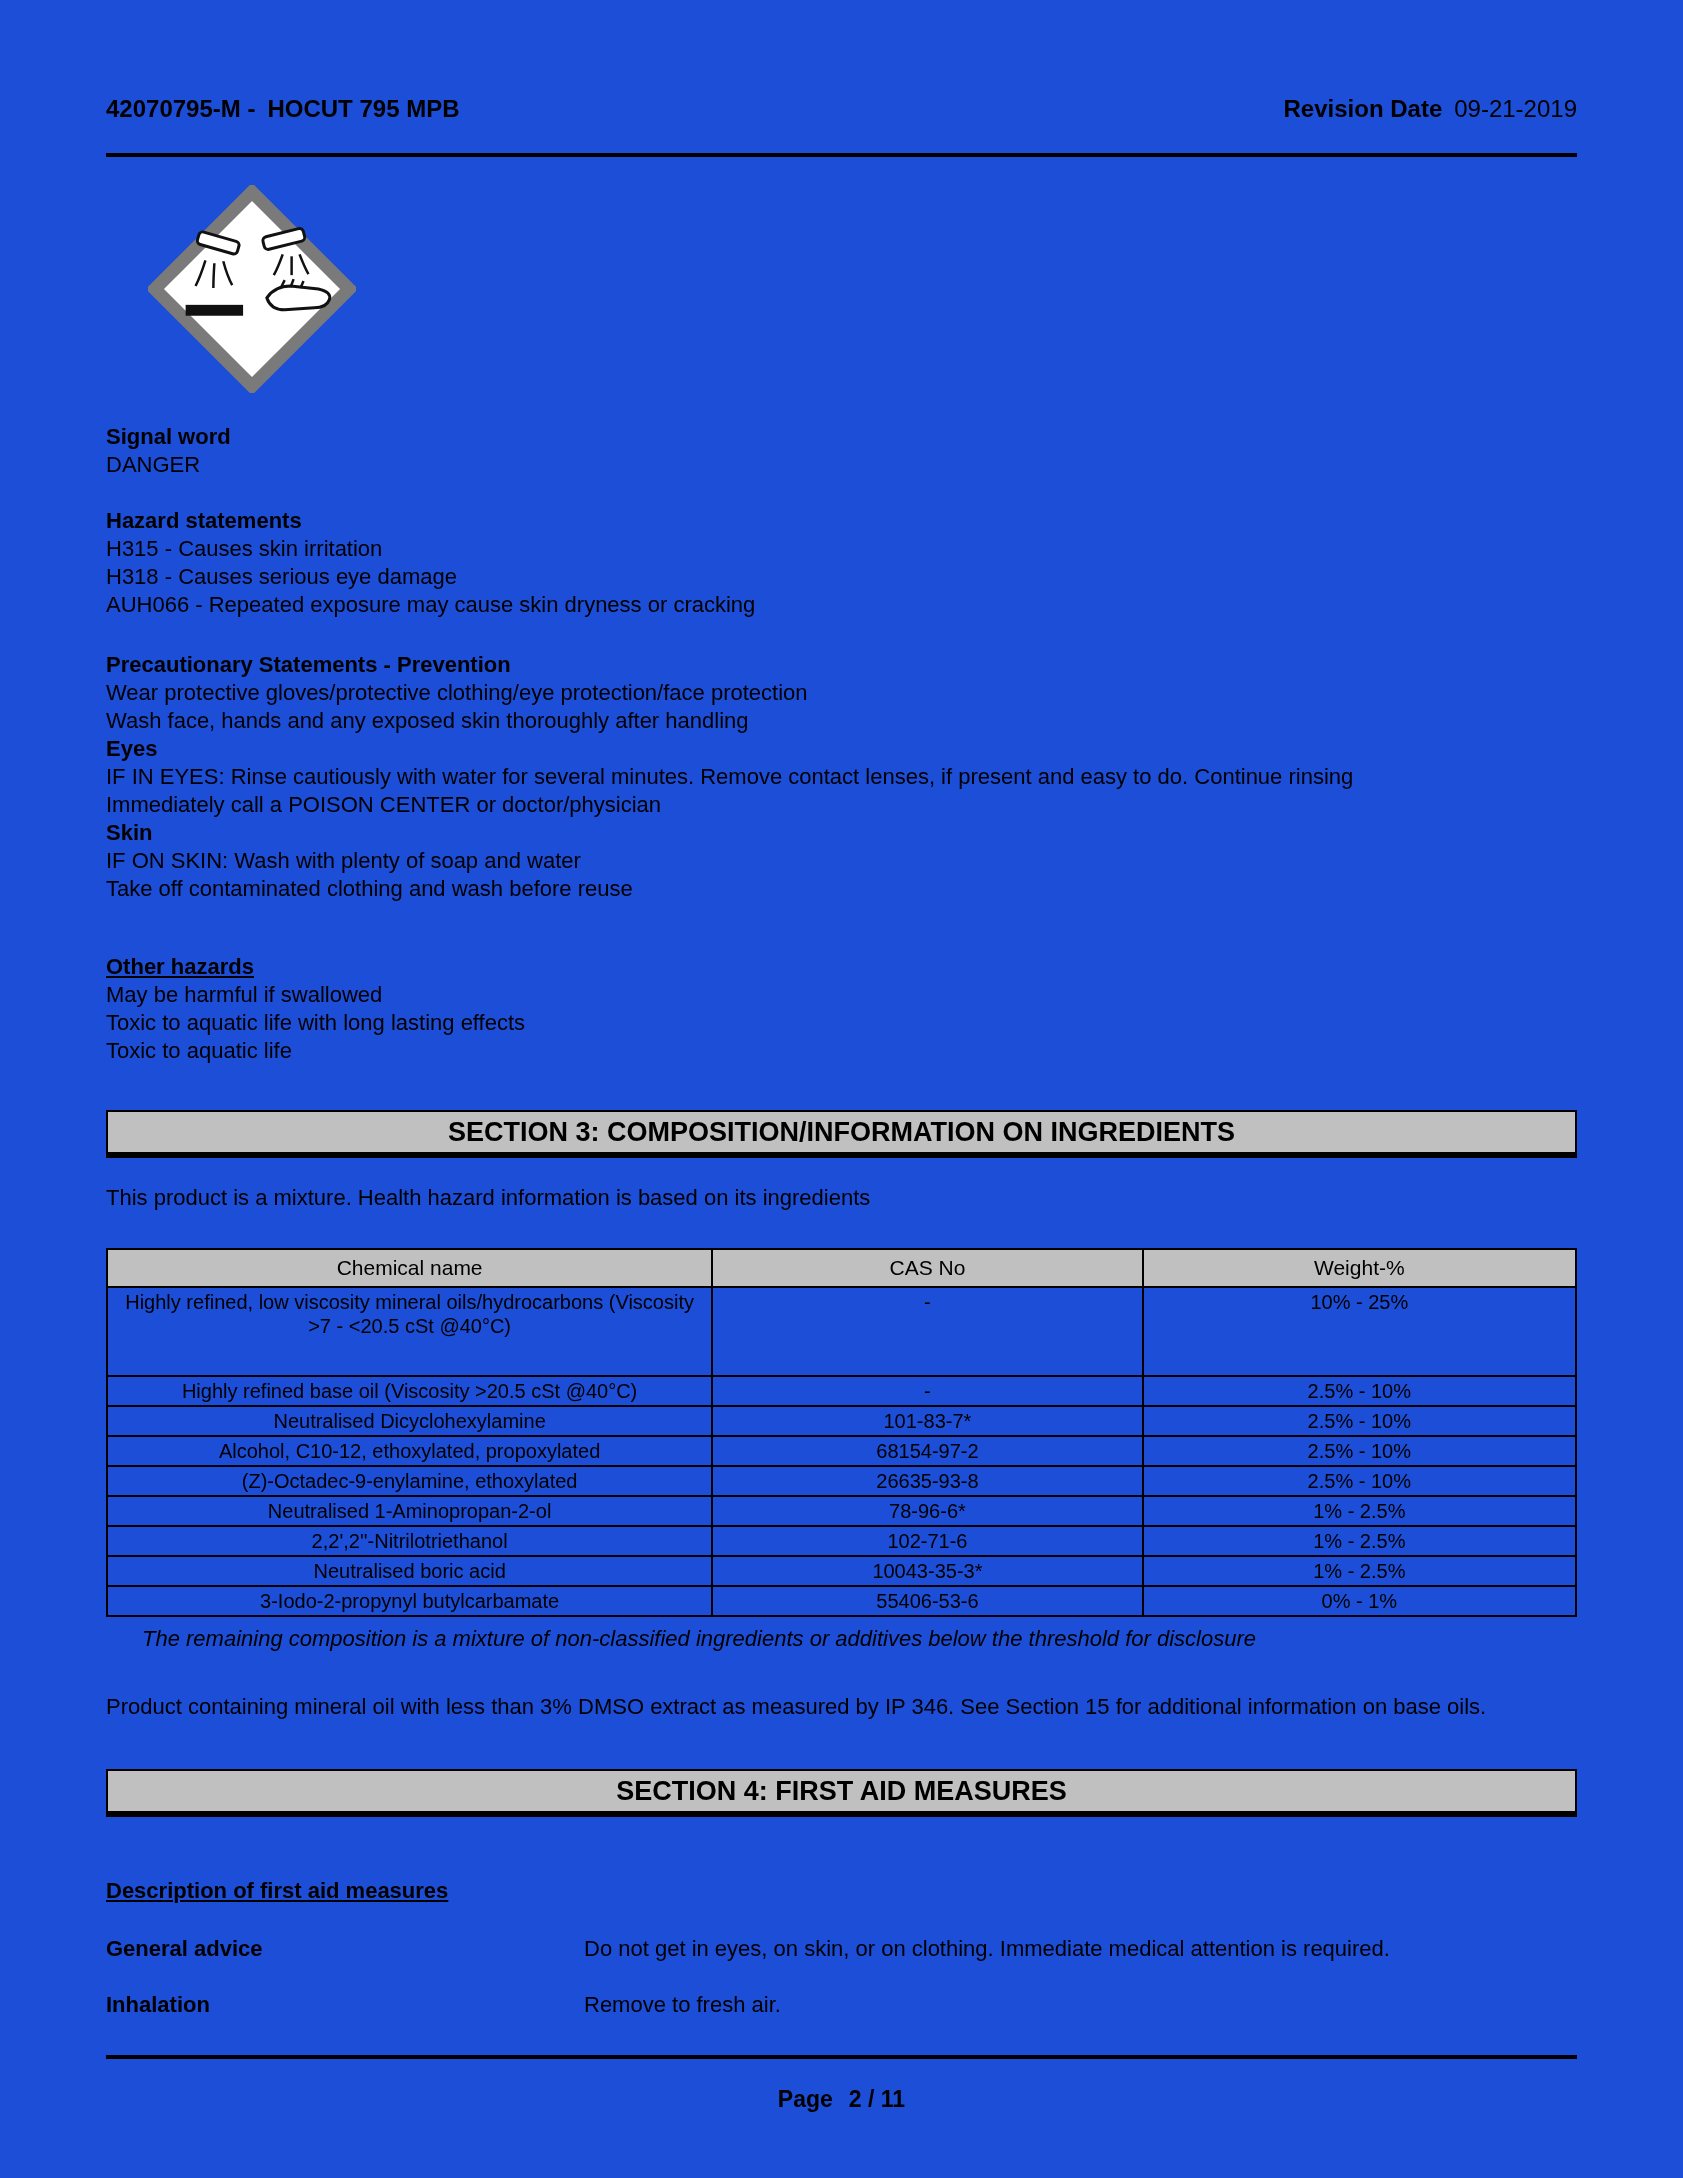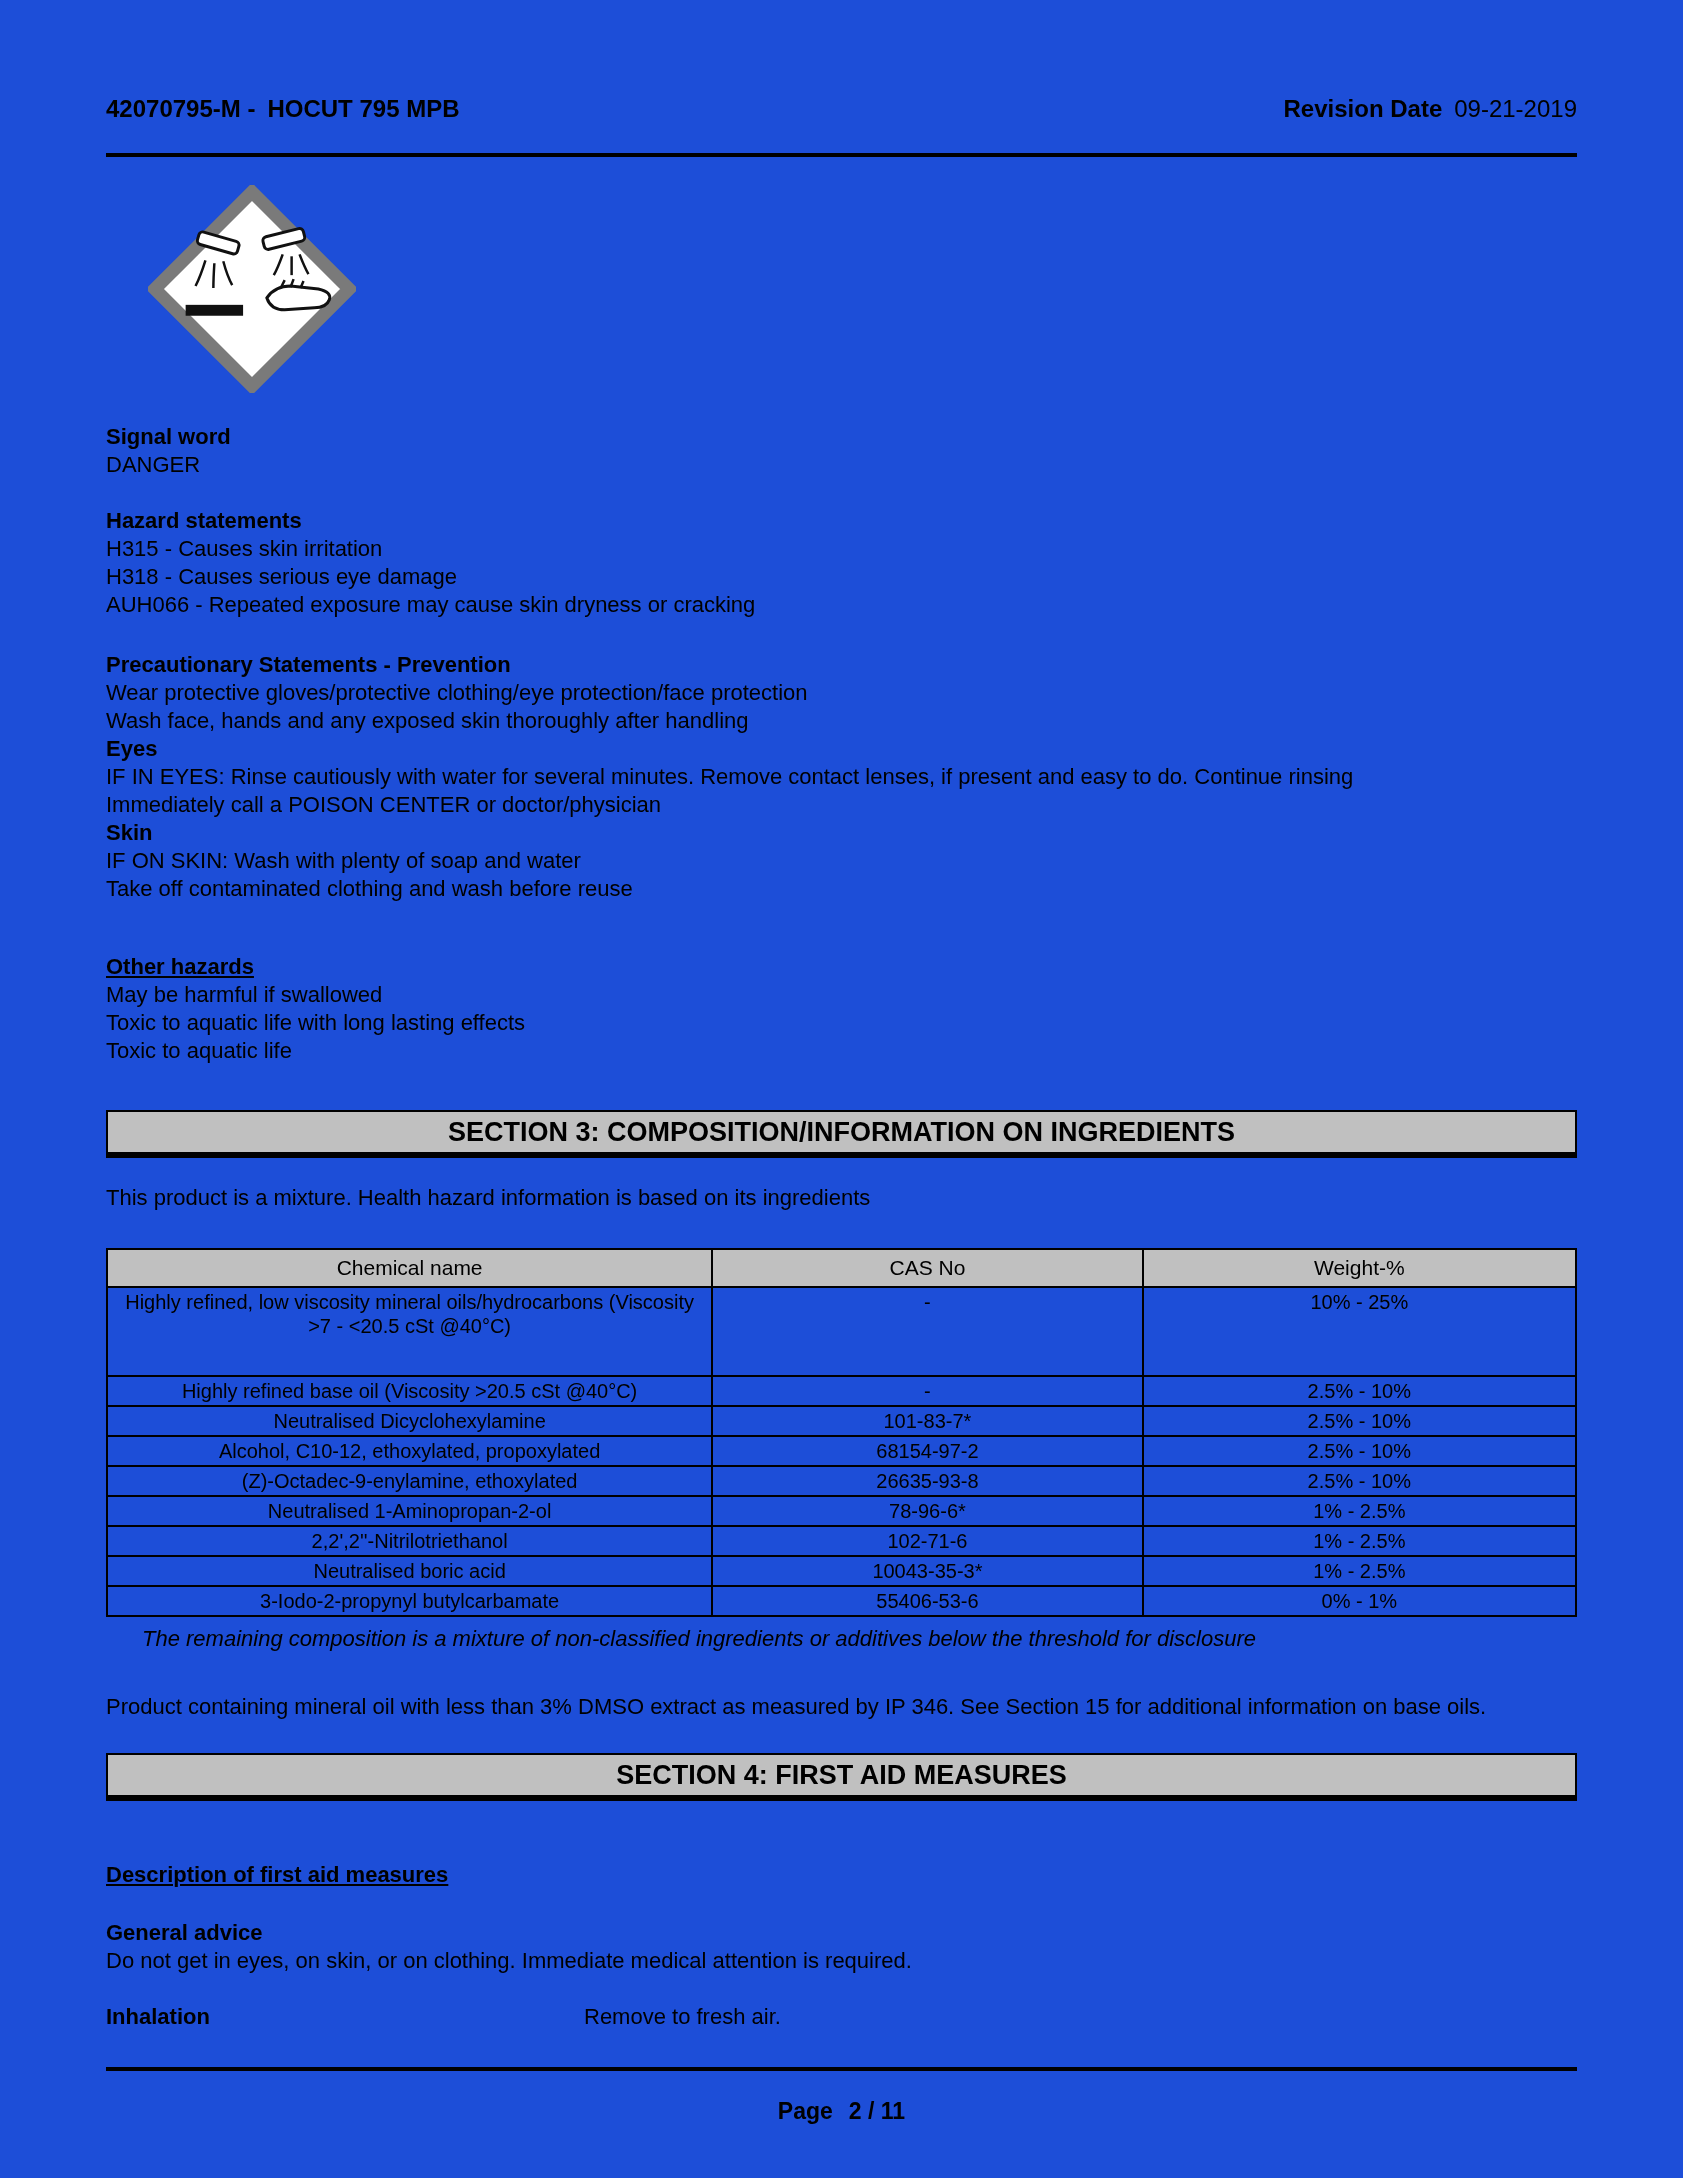--- a/index.html
+++ b/index.html
@@ -35,21 +35,21 @@
     margin-top:45px;
     background:#c0c0c0;
     border:2px solid #000;
     border-bottom:6px solid #000;
     text-align:center;
     font-weight:bold;
     font-size:27px;
     line-height:33px;
     padding:4px 0 3px 0;
   }
-  .banner-s4 { margin-top:32px; }
+  .banner-s4 { margin-top:48px; }
 
   .intro { margin-top:26px; }
 
   table.comp {
     border-collapse:collapse;
     width:100%;
     margin-top:36px;
     font-size:20px;
     line-height:24px;
     table-layout:fixed;
@@ -71,21 +71,21 @@
   tr.tall td { height:83px; }
   .col-name { width:41.2%; }
   .col-cas  { width:29.3%; }
   .col-wt   { width:29.5%; }
 
   .footnote { margin-top:8px; margin-left:36px; font-style:italic; }
   .note { margin-top:40px; }
 
   .fa-head { margin-top:60px; }
   .fa-row { display:flex; margin-top:28px; }
-  .fa-row.first { margin-top:30px;flex-direction:column; }
+  .fa-row.first { margin-top:30px; }
   .fa-label { width:478px; flex-shrink:0; font-weight:bold; }
   .fa-text { flex:1; }
 
   .footer-rule { border-top:4px solid #000; margin-top:36px; }
   .page-num { margin-top:26px; text-align:center; font-weight:bold; font-size:23px; }
   .page-num .num { margin-left:16px; }
 </style>
 </head>
 <body>
 

